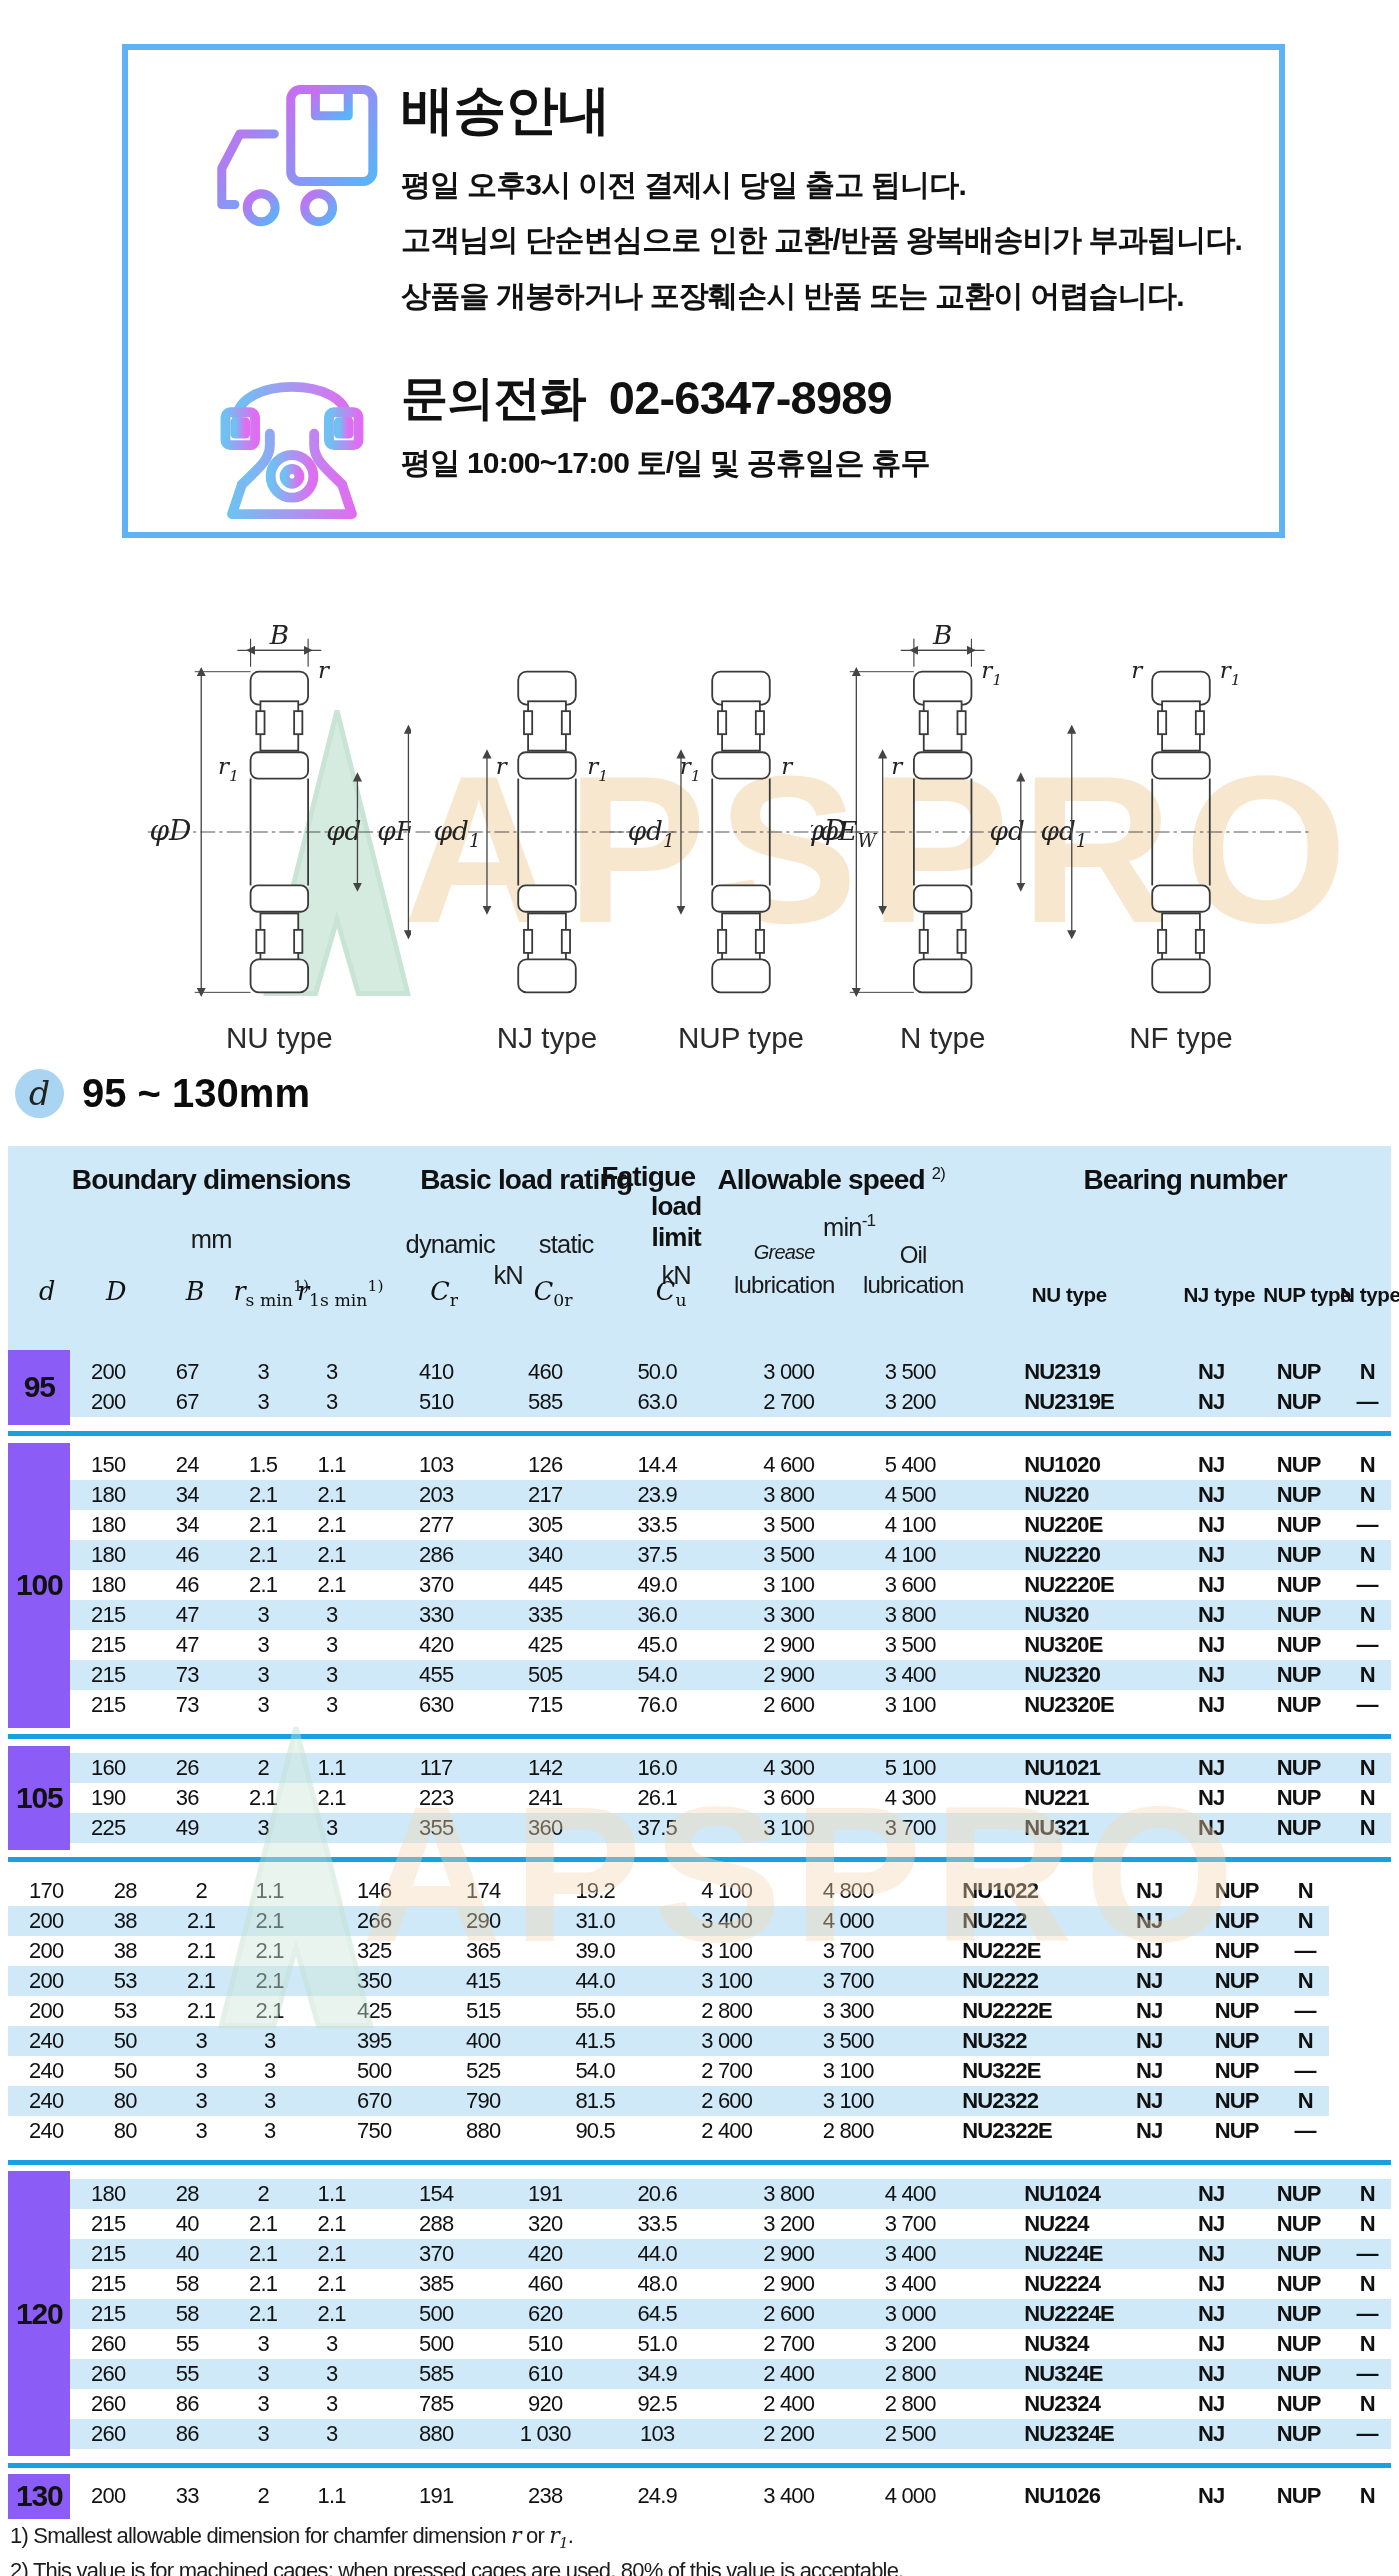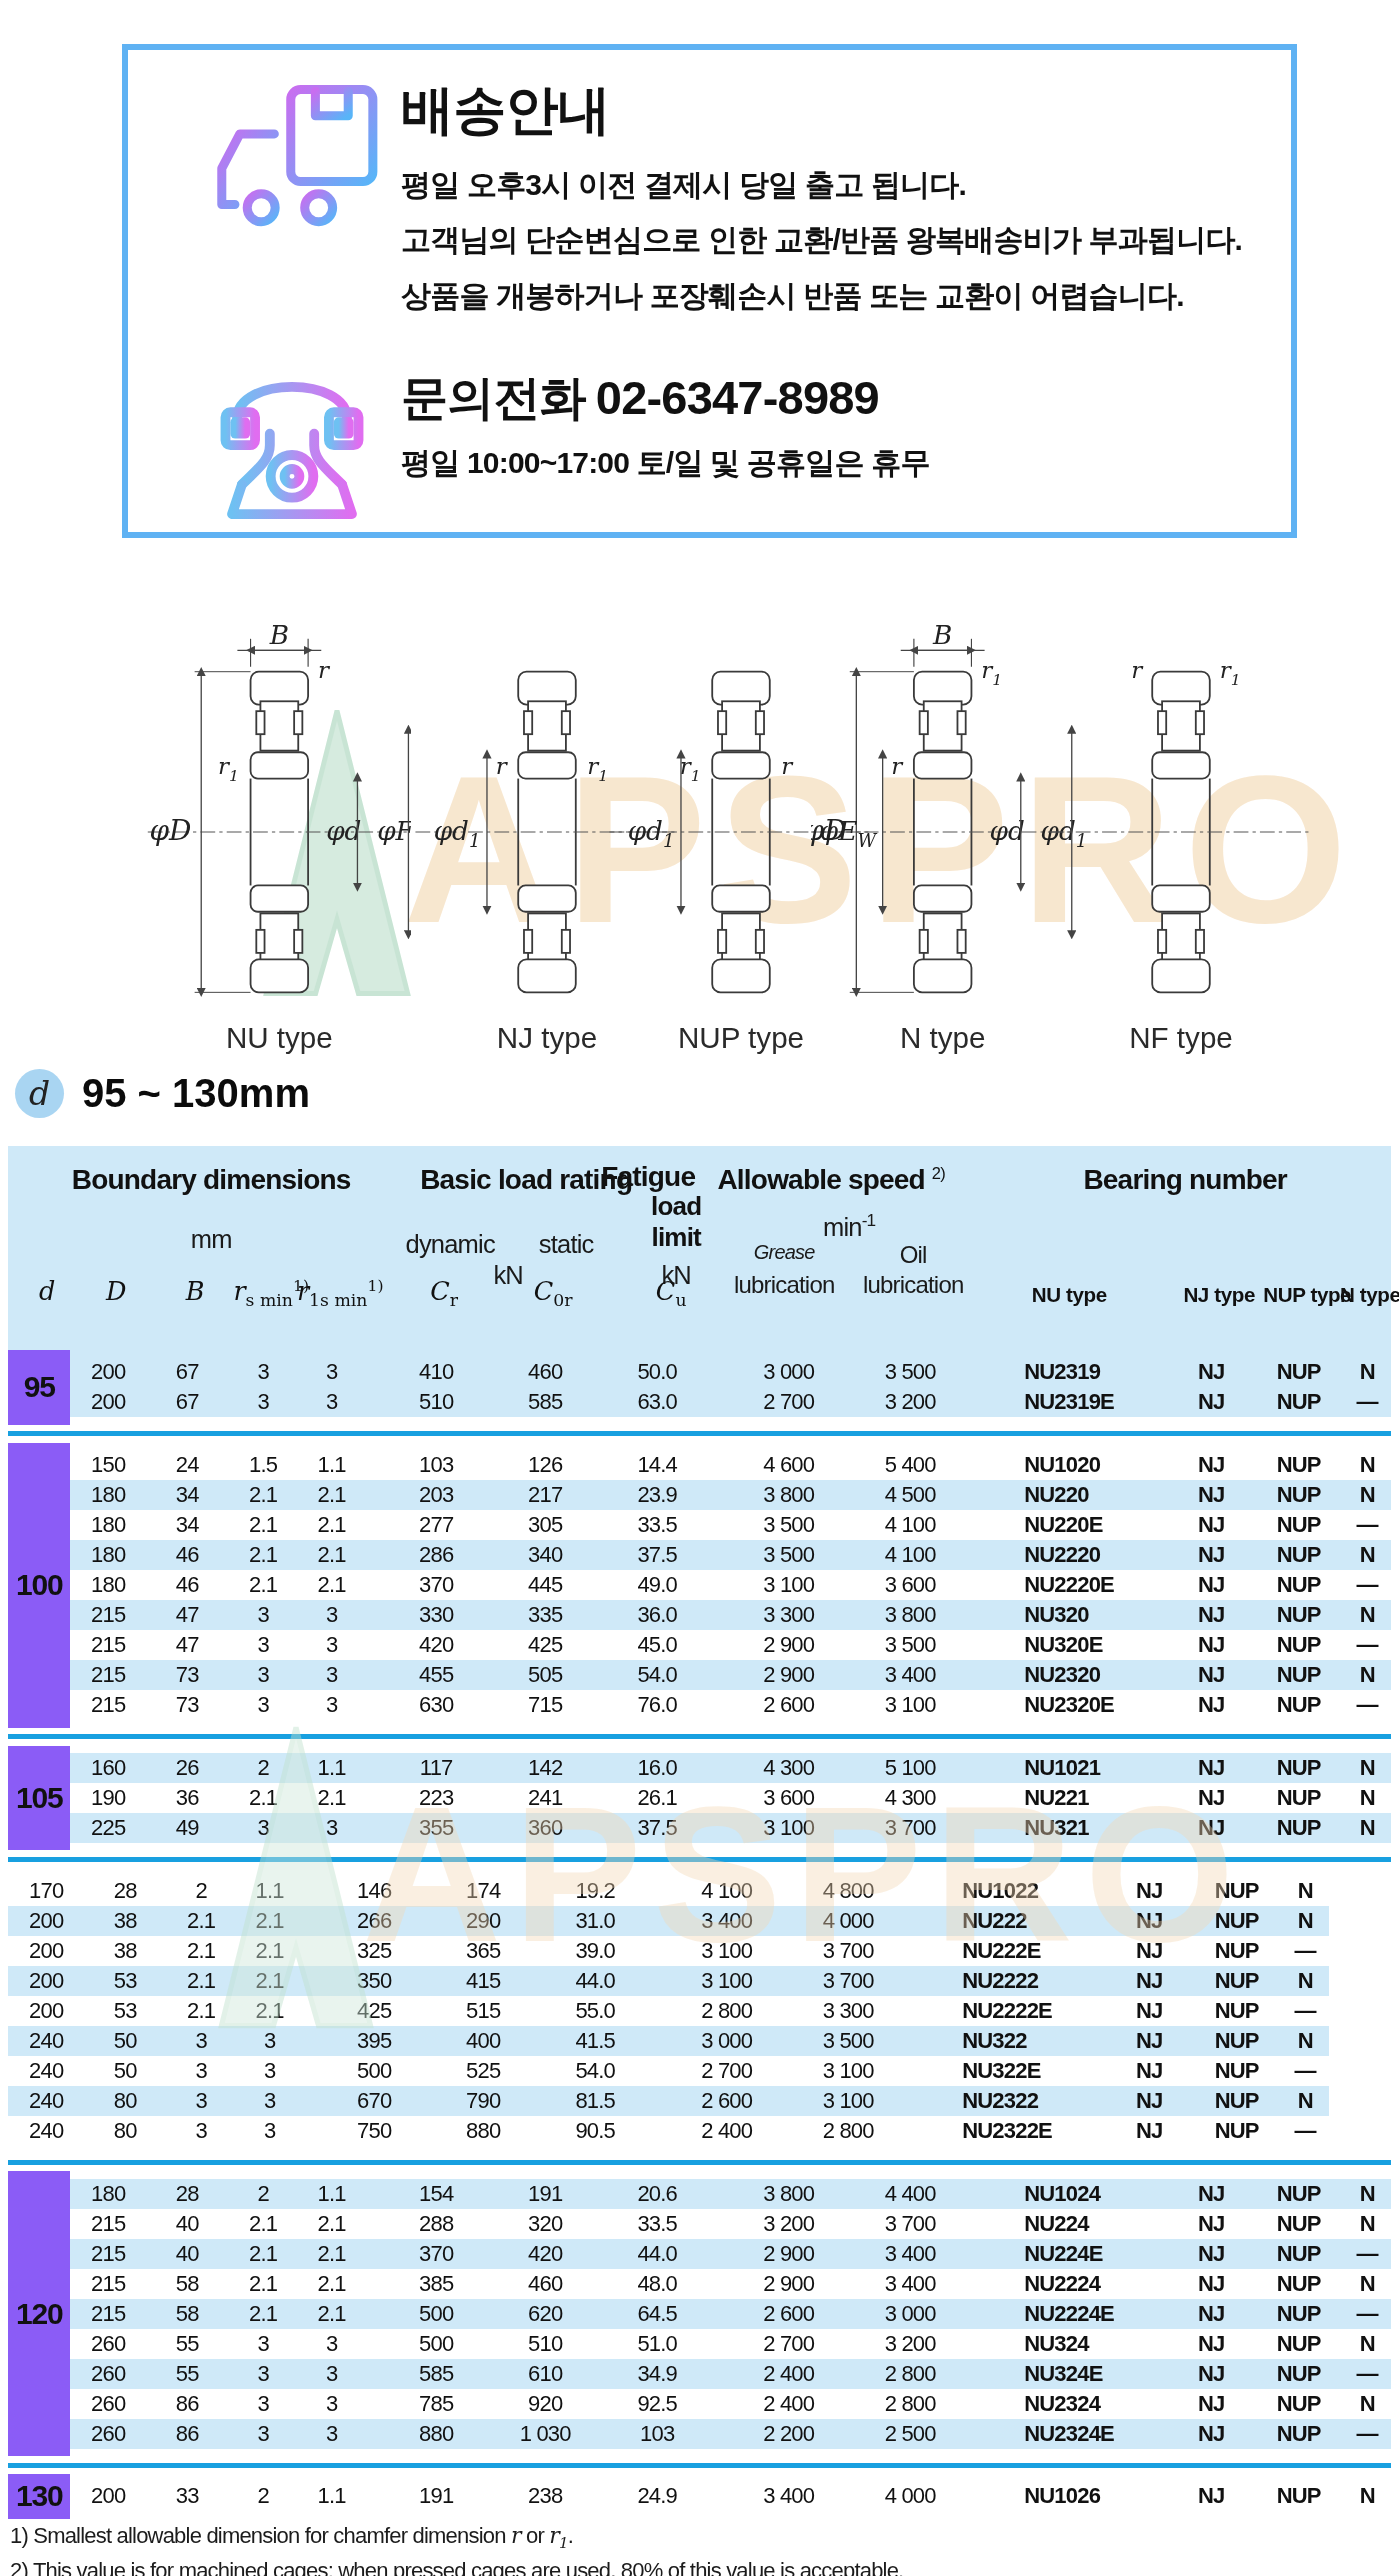--- a/index.html
+++ b/index.html
@@ -1,25 +1,25 @@
 <!DOCTYPE html>
 <html style="font-size:13px"><head>
 <meta charset="utf-8">
 <style>
   html,body{margin:0;padding:0;background:#fff;}
   body{font-family:"Liberation Sans", sans-serif; color:#111;}
   #page{position:relative;width:1399px;height:2576px;background:#fff;overflow:hidden;}
 
   
-  .info-box{position:absolute;left:122px;top:44px;width:1151px;height:482px;border:6.6px solid #5fb2f3;background:#fff;padding-left:12px;}
+  .info-box{position:absolute;left:122px;top:44px;width:1151px;height:482px;border:6.6px solid #5fb2f3;background:#fff;}
   .ib-icon{position:absolute;}
   .ib-title{position:absolute;left:273px;top:25px;font-size:53px;font-weight:800;letter-spacing:-0.8px;}
   .ib-line{position:absolute;left:273px;font-size:30px;font-weight:700;letter-spacing:-0.8px;white-space:nowrap;}
   .ib-phone{position:absolute;left:273px;top:317px;font-size:47px;font-weight:800;letter-spacing:-0.8px;white-space:nowrap;}
-  .ib-phone .num{margin-left:10px;}
+  .ib-phone .num{margin-left:23px;}
   .ib-hours{position:absolute;left:273px;top:393px;font-size:30px;font-weight:700;letter-spacing:-0.8px;white-space:nowrap;}
 
   
   .wm{position:absolute;pointer-events:none;}
   .wm-text{font-weight:800;letter-spacing:11.5px;line-height:1;opacity:.8;font-family:"Liberation Sans",sans-serif;}
 
   
   #diagrams{position:absolute;left:0;top:624px;width:1399px;height:444px;}
   .diag{position:absolute;top:0;}
 

